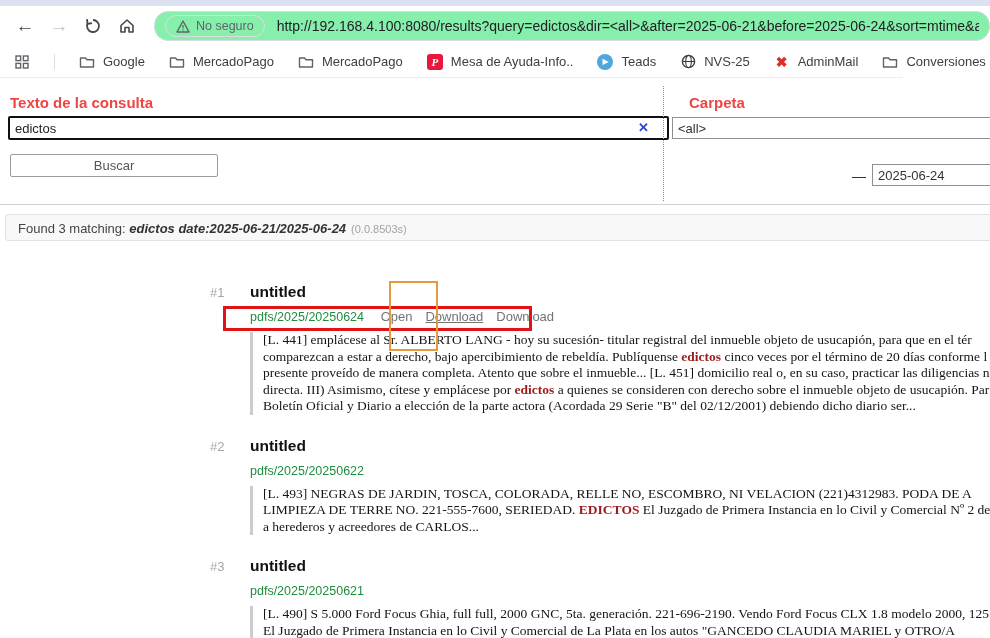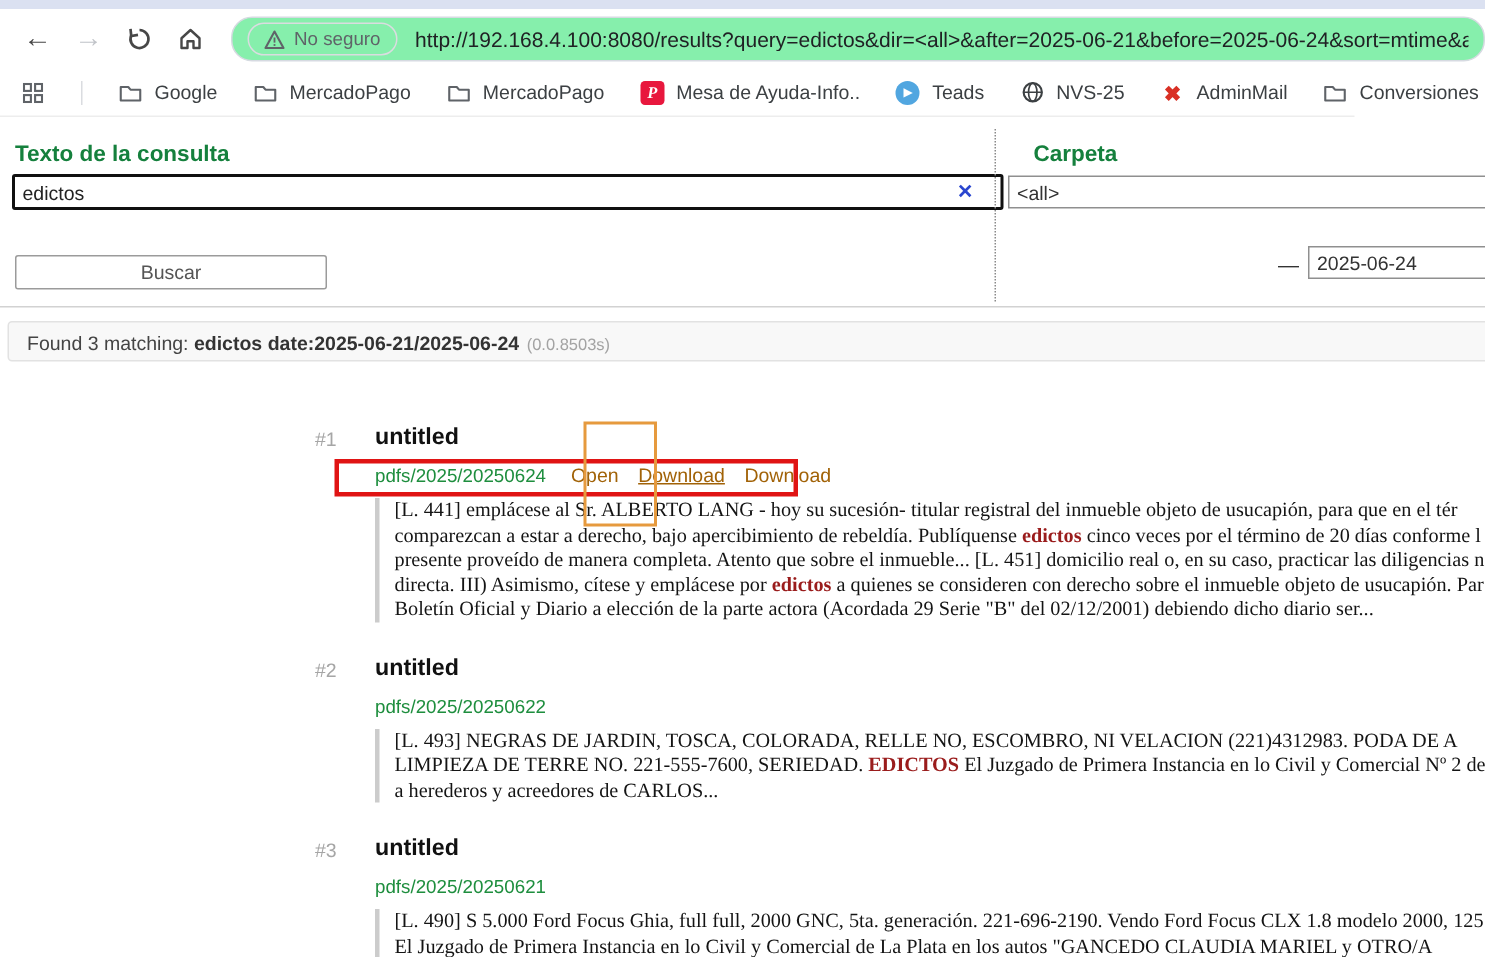--- a/index.html
+++ b/index.html
@@ -23,56 +23,56 @@
   .icon16{width:16px;height:16px;display:inline-flex;align-items:center;justify-content:center;flex:0 0 auto;}
   .redsq{width:16px;height:16px;border-radius:3px;background:#e8173d;color:#fff;font-size:11px;
     font-family:"Liberation Serif", serif;font-style:italic;font-weight:bold;
     display:flex;align-items:center;justify-content:center;}
   .bluecirc{width:16px;height:16px;border-radius:50%;background:#51a6e0;color:#fff;font-size:8px;
     display:flex;align-items:center;justify-content:center;}
   .redx{color:#d93025;font-size:14px;font-weight:bold;line-height:16px;}
 
   .form-section{position:absolute;left:0;top:78px;width:990px;height:126px;}
   .dotted-div{position:absolute;left:663px;top:8px;height:115px;border-left:1px dotted #8a8a8a;}
-  .flabel{position:absolute;font-size:15px;font-weight:bold;color:#15803d;}
+  .flabel{position:absolute;font-size:15px;font-weight:bold;color:#ef4444;}
   .query-label{left:10px;top:16px;}
   .query-input{position:absolute;left:8px;top:38px;width:632px;height:20px;border:2px solid #101010;
     border-radius:2px;font-size:13px;padding:0 20px 0 5px;font-family:"Liberation Sans",sans-serif;color:#222;}
   .clear-x{position:absolute;left:638px;top:42px;color:#2a46cf;font-size:13px;font-weight:bold;cursor:pointer;}
-  .btnrow{position:absolute;left:10px;top:92px;display:flex;gap:4px;}
+  .btnrow{position:absolute;left:10px;top:76px;display:flex;gap:4px;}
   .fbtn{border:1px solid #9b9b9b;background:#fff;color:#555;font-size:13px;height:23px;border-radius:2px;
     font-family:"Liberation Sans",sans-serif;}
   .btn-buscar{width:208px;}
   .btn-limpiar{width:215px;}
   .carpeta-label{left:689px;top:16px;}
   .all-input{position:absolute;left:672px;top:39px;width:330px;height:20px;border:1px solid #8f8f8f;
     font-size:13px;padding:0 5px;color:#333;font-family:"Liberation Sans",sans-serif;}
   .fechas-row{position:absolute;left:672px;top:68px;font-size:15px;font-weight:bold;color:#111;white-space:nowrap;}
   .fechas-hint{font-weight:normal;color:#b9b9b9;font-size:14px;}
   .date-from{position:absolute;left:672px;top:86px;width:166px;height:20px;border:1px solid #8f8f8f;
     font-size:13px;padding:0 5px;color:#333;font-family:"Liberation Sans",sans-serif;}
   .date-dash{position:absolute;left:852px;top:90px;color:#333;font-size:14px;}
   .date-to{position:absolute;left:872px;top:86px;width:160px;height:20px;border:1px solid #8f8f8f;
     font-size:13px;padding:0 5px;color:#333;font-family:"Liberation Sans",sans-serif;}
 
   .pagehr{position:absolute;left:0;top:204px;width:990px;border-top:1px solid #d2d2d2;}
   .found-bar{position:absolute;left:5px;top:214px;width:1000px;height:27px;background:#f8f8f8;
     border:1px solid #e2e2e2;border-radius:3px;line-height:27px;padding-left:12px;box-sizing:border-box;
     font-size:13px;color:#444;white-space:nowrap;}
-  .found-query{font-weight:bold;color:#333;}
+  .found-query{font-style:italic;font-weight:bold;color:#333;}
   .found-timing{color:#a3a3a3;font-size:11px;margin-left:5px;}
 
   .results{position:absolute;left:210px;top:277px;width:940px;padding-top:5px;}
   .result{position:relative;margin-bottom:21px;}
   .rnum{position:absolute;left:0;top:3px;color:#a6a6a6;font-size:13px;}
   .rbody{margin-left:40px;}
   .rtitle{font-size:15.5px;font-weight:bold;color:#111;line-height:19px;}
   .rmeta{margin-top:9px;font-size:13px;line-height:14px;white-space:nowrap;}
   .rpath{color:#1e8e3e;font-size:12.5px;text-decoration:none;}
-  .rlink{color:#a16207;text-decoration:none;margin-left:13px;}
+  .rlink{color:#737373;text-decoration:none;margin-left:13px;}
   .rlink.underlined{text-decoration:underline;}
   .rsnippet{margin-top:8px;border-left:3px solid #ccc;padding-left:10px;}
   .sline{font-family:"Liberation Serif", serif;font-size:13.5px;line-height:16.5px;color:#141414;
     white-space:nowrap;}
   .sline b{color:#9a1c1c;}
 
   .ann{position:absolute;z-index:40;pointer-events:none;}
   .ann-red{left:223px;top:306px;width:303px;height:19px;border:3px solid #e01414;}
   .ann-orange{left:389px;top:281px;width:45px;height:66px;border:2px solid #e69a3e;}
   svg{display:block;}

